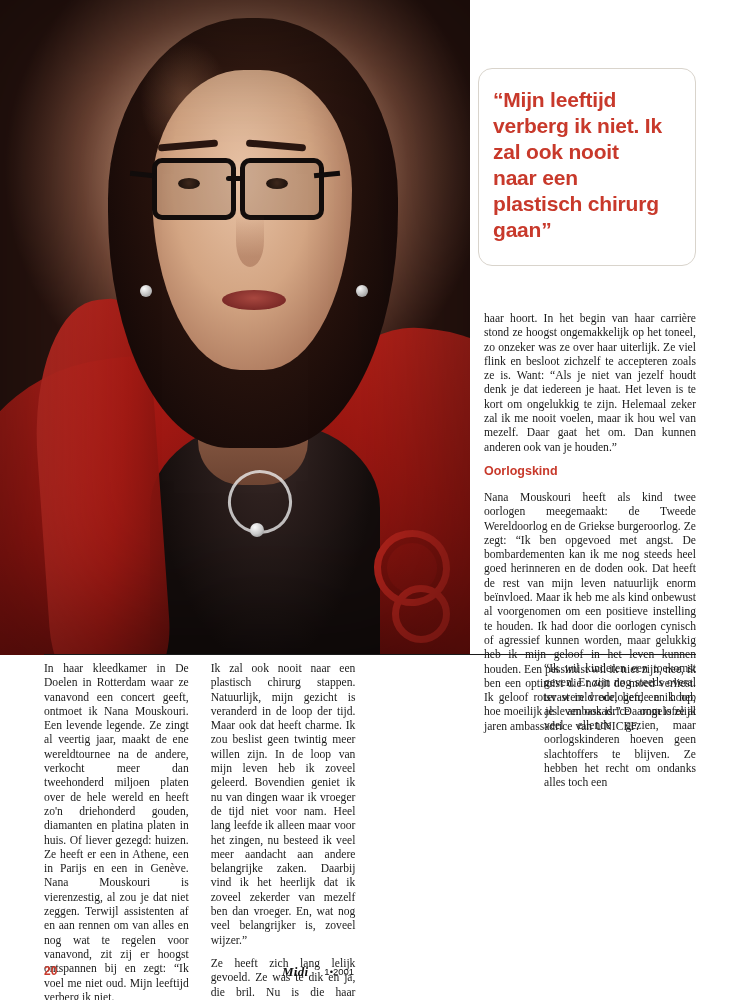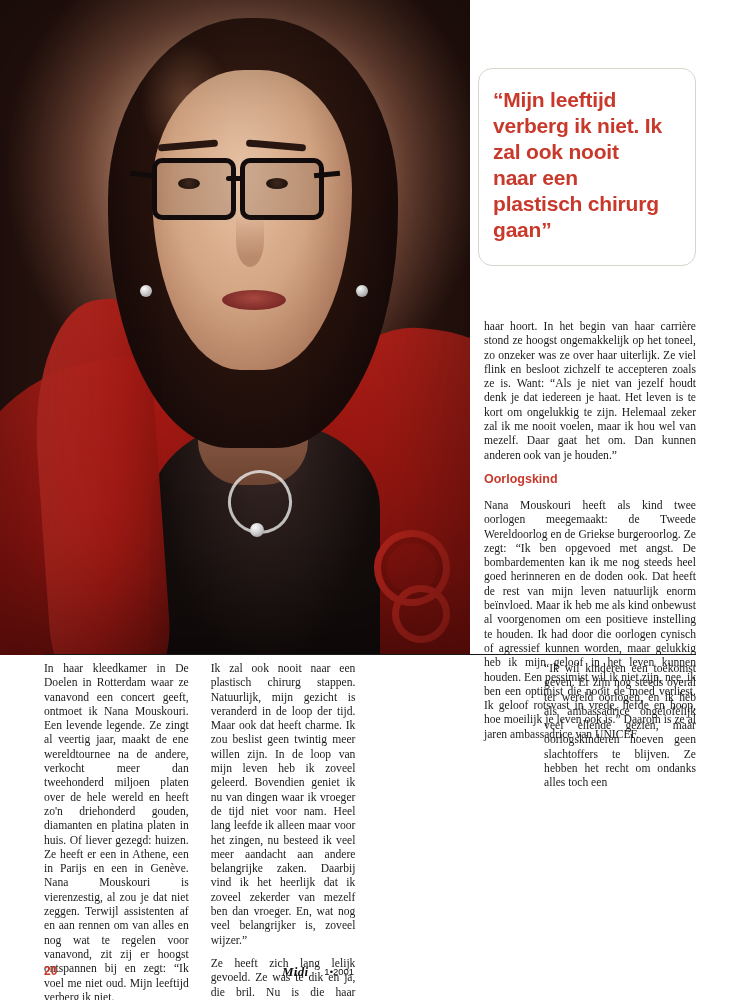--- a/index.html
+++ b/index.html
@@ -236,21 +236,21 @@
     font-size: 21px;
     line-height: 26px;
     color: #c8392b;
     letter-spacing: -.2px;
   }
 
   
   .col-top {
     position: absolute;
     left: 484px;
-    top: 320px;
+    top: 312px;
     width: 212px;
   }
 
   
   .cols {
     position: absolute;
     left: 44px;
     top: 662px;
     width: 652px;
     display: flex;

